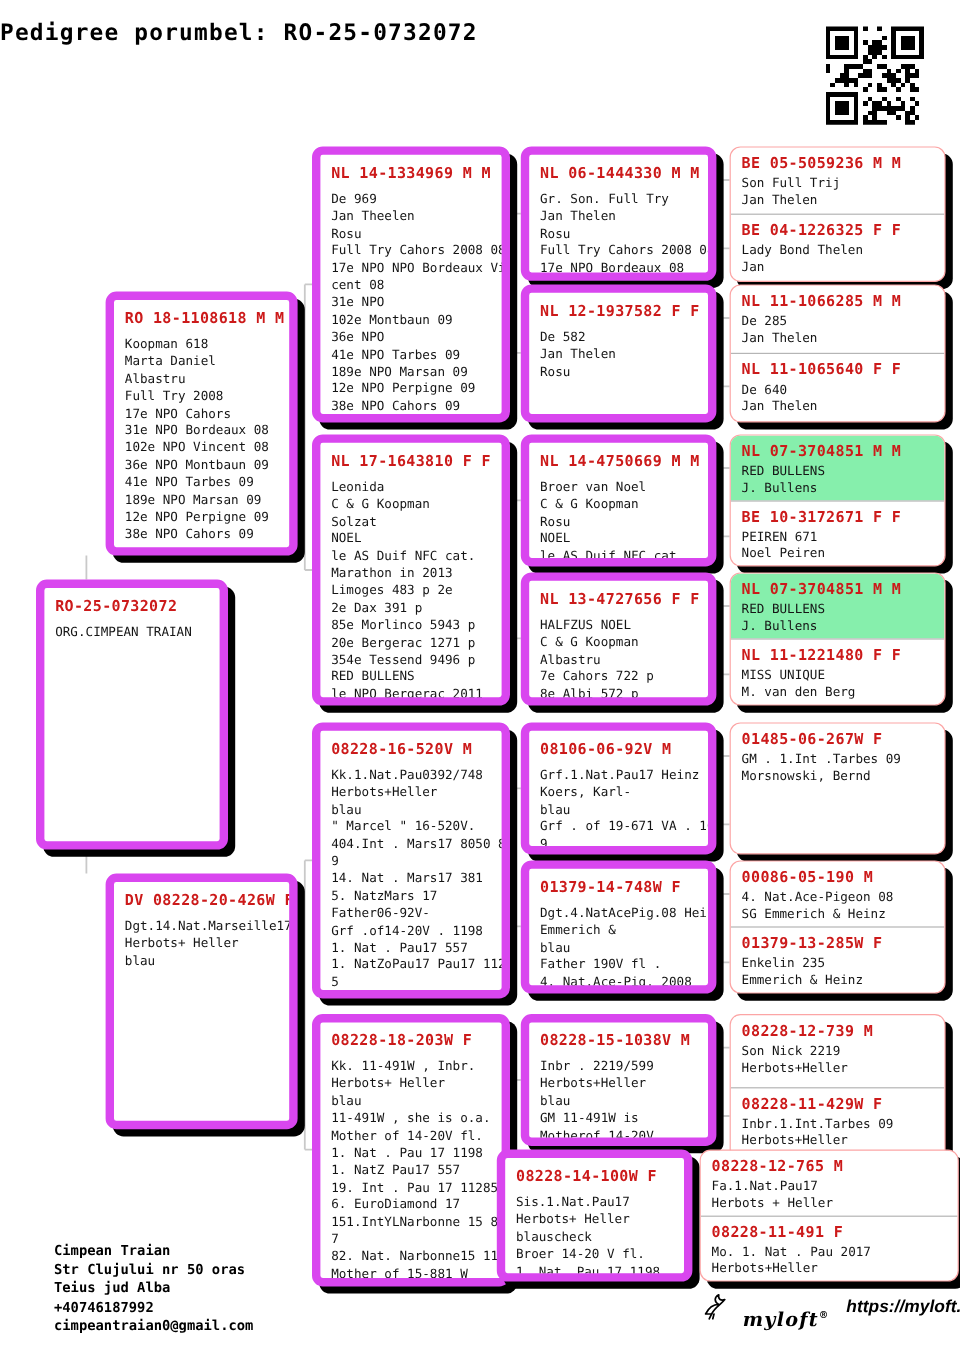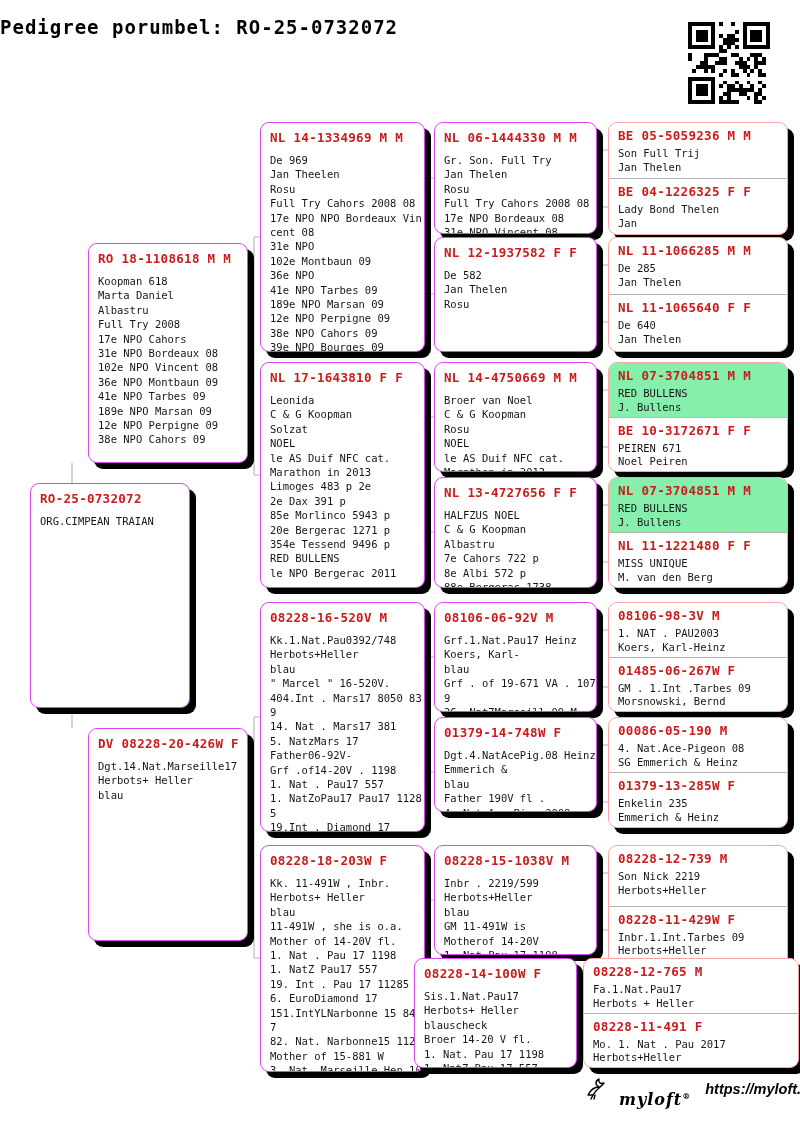--- a/index.html
+++ b/index.html
@@ -2,21 +2,21 @@
 <html><head>
 <meta charset="utf-8">
 <style>
   html,body{margin:0;padding:0;background:#fff;}
   .page{position:relative;width:800px;height:1130px;background:#ffffff;overflow:hidden;
         font-family:"DejaVu Sans Mono",monospace;color:#111;}
   .title{position:absolute;top:16px;left:0;width:748px;text-align:left;
          font-size:19px;font-weight:bold;letter-spacing:1px;color:#000;}
   .qr{position:absolute;left:688px;top:22px;width:82px;height:82px;}
   svg.connectors{position:absolute;left:0;top:0;width:800px;height:1130px;}
-  .box{position:absolute;background:#fff;border:1px solid #d946ef;border-radius:9px;
+  .box{position:absolute;background:#fff;border:7px solid #d946ef;border-radius:9px;
        box-shadow:6px 6px 0 #000;padding:7px 4px 0 9px;overflow:hidden;box-sizing:border-box;}
   .box-id{color:#cc1a1a;font-weight:bold;font-size:12.5px;letter-spacing:.3px;
           margin-bottom:8px;white-space:pre;}
   .box-body{font-size:10.5px;line-height:14.4px;white-space:pre;color:#151515;}
   .group{position:absolute;background:#fff;border:1px solid #fca5a5;border-radius:9px;
          box-shadow:6px 6px 0 #000;overflow:hidden;box-sizing:border-box;
          display:flex;flex-direction:column;}
   .entry{flex:1;padding:5px 4px 0 9px;overflow:hidden;}
   .entry + .entry{border-top:1px solid #b5b5b5;}
   .entry .box-id{margin-bottom:4px;}
@@ -308,21 +308,21 @@
   </div>
   <div class="box" style="left:434px;top:602px;width:163px;height:110px">
     <div class="box-id">08106-06-92V M</div>
     <div class="box-body">Grf.1.Nat.Pau17 Heinz
 Koers, Karl-
 blau
 Grf . of 19-671 VA . 107
 9
 26. Nat7Marseill 09 M</div>
   </div>
-  <div class="box" style="left:434px;top:717px;width:163px;height:95px">
+  <div class="box" style="left:434px;top:717px;width:163px;height:111px">
     <div class="box-id">01379-14-748W F</div>
     <div class="box-body">Dgt.4.NatAcePig.08 Heinz
 Emmerich &amp;
 blau
 Father 190V fl .
 4. Nat.Ace-Pig. 2008
 6. Nat.Tarbes 09 1834</div>
   </div>
   <div class="box" style="left:434px;top:845px;width:163px;height:110px">
     <div class="box-id">08228-15-1038V M</div>
@@ -386,25 +386,20 @@
 J. Bullens</div>
     </div>
     <div class="entry">
       <div class="box-id">NL 11-1221480 F F</div>
       <div class="box-body">MISS UNIQUE
 M. van den Berg</div>
     </div>
   </div>
   <div class="group" style="left:608px;top:602px;width:180px;height:110px">
     <div class="entry">
-      <div class="box-id">08106-98-3V M</div>
-      <div class="box-body">1. NAT . PAU2003
-Koers, Karl-Heinz</div>
-    </div>
-    <div class="entry">
       <div class="box-id">01485-06-267W F</div>
       <div class="box-body">GM . 1.Int .Tarbes 09
 Morsnowski, Bernd</div>
     </div>
   </div>
   <div class="group" style="left:608px;top:717px;width:180px;height:111px">
     <div class="entry">
       <div class="box-id">00086-05-190 M</div>
       <div class="box-body">4. Nat.Ace-Pigeon 08
 SG Emmerich &amp; Heinz</div>
@@ -433,20 +428,25 @@
       <div class="box-body">Fa.1.Nat.Pau17
 Herbots + Heller</div>
     </div>
     <div class="entry">
       <div class="box-id">08228-11-491 F</div>
       <div class="box-body">Mo. 1. Nat . Pau 2017
 Herbots+Heller</div>
     </div>
   </div>
 
+  <div class="contact">Cimpean Traian
+Str Clujului nr 50 oras
+Teius jud Alba
++40746187992
+cimpeantraian0@gmail.com</div>
 
   <div class="brand">
     <svg class="bird-icon" viewBox="0 0 26 24" fill="none" stroke="#000" stroke-width="1.4" stroke-linecap="round" stroke-linejoin="round">
       <path d="M3 18 C6 12 10 10 14 10 C10 8 10 4 14 2 C13 6 16 7 19 6 C16 10 11 12 8 18 Z"></path>
       <path d="M8 18 L6 22 M10 18 L9 22"></path>
     </svg>
     <span class="brand-name"><span>myloft</span><span class="brand-reg">®</span></span>
     <span class="brand-url">https://myloft.ro</span>
   </div>
 

